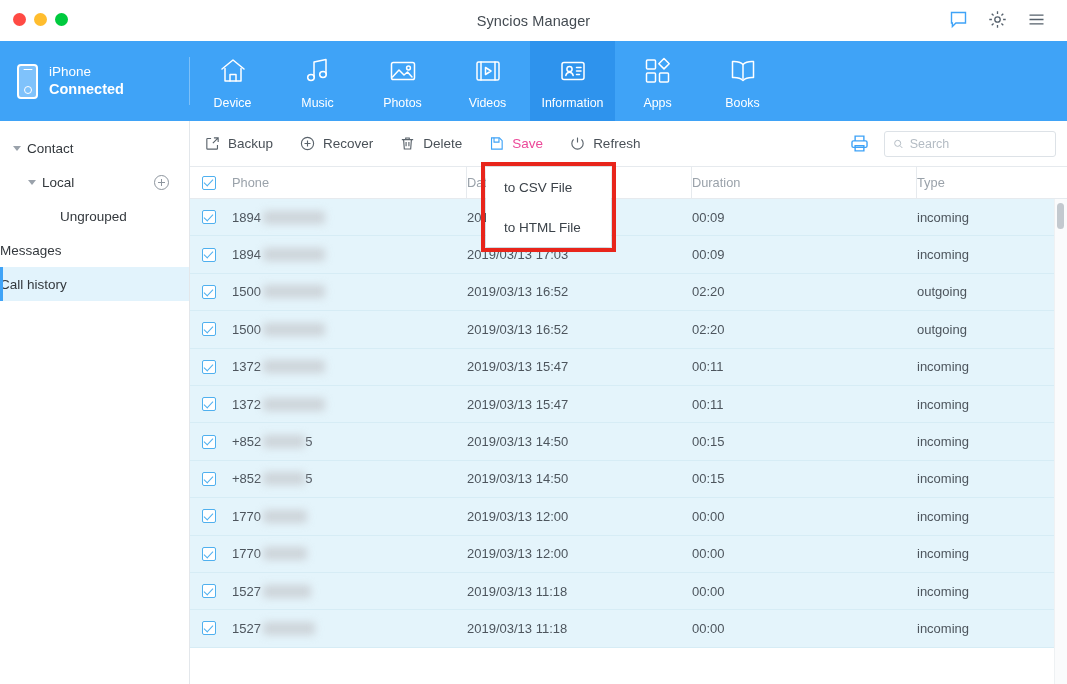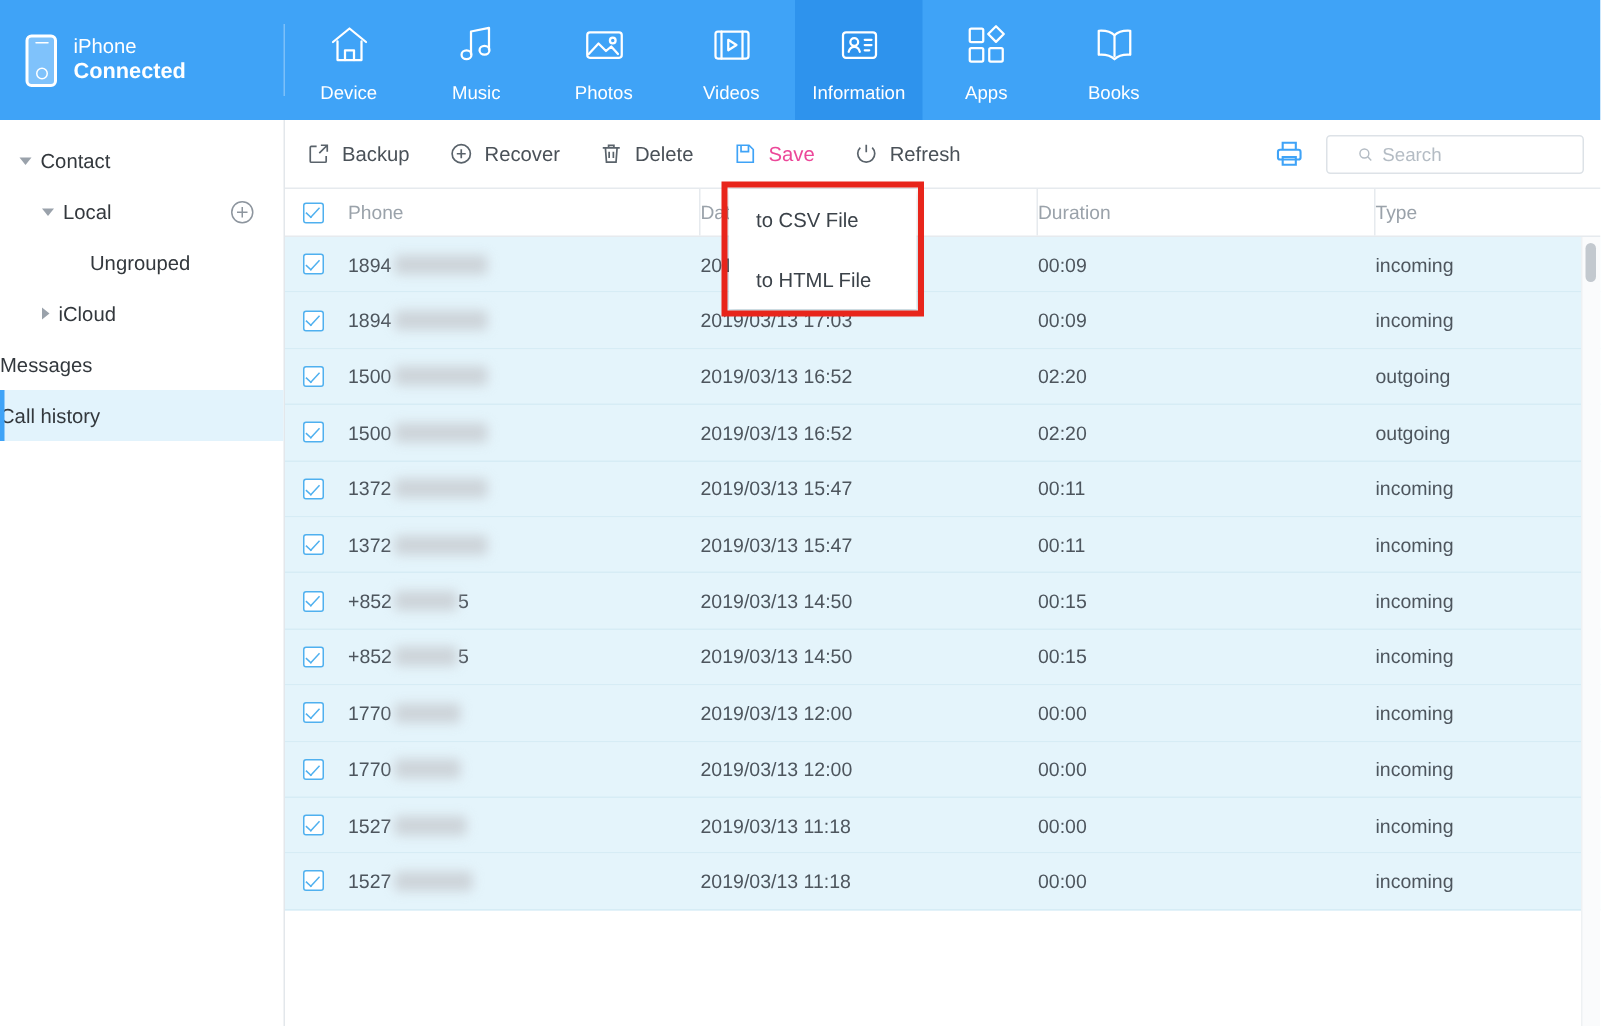--- a/index.html
+++ b/index.html
@@ -112,21 +112,21 @@
   .tb-btn {
     display: flex; align-items: center; gap: 7px; margin-right: 26px;
     font-size: 13.5px; color: #4a5158; cursor: pointer;
   }
   .tb-btn.save { color: #ec4899; }
   .tbicon { width: 17px; height: 17px; display:block; }
   .tb-right { position: absolute; right: 11px; display: flex; align-items: center; gap: 14px; }
   .printer { width: 21px; height: 21px; display:block; }
   .search-wrap {
     width: 172px; height: 26px; border: 1px solid #dde2e7; border-radius: 3px;
-    display: flex; align-items: center; padding: 0 20px; gap: 6px; background:#fff;
+    display: flex; align-items: center; padding: 0 8px; gap: 6px; background:#fff;
   }
   .search-input {
     border: none; outline: none; font-size: 12.5px; color: #333;
     width: 100%; background: transparent; font-family: "Liberation Sans", sans-serif;
   }
   .search-input::placeholder { color: #b4bcc4; }
 
   
   .table-head {
     height: 32px; display: flex; align-items: center;
@@ -188,20 +188,46 @@
   .scroll-track {
     position: absolute; right: 0; top: 0; bottom: 0; width: 13px;
     background: #fafbfc; border-left: 1px solid #eef1f3;
   }
 </style>
 </head>
 <body>
 
 <div class="app">
 
+  <div class="titlebar">
+    <div class="traffic">
+      <span class="light red"></span>
+      <span class="light yellow"></span>
+      <span class="light green"></span>
+    </div>
+    <div class="app-title">Syncios Manager</div>
+    <div class="title-icons">
+      <span>
+        <svg class="ticon" viewBox="0 0 24 24" fill="none" stroke="#3fa3f7" stroke-width="1.6">
+          <path d="M4 4h16v12H9l-4 4v-4H4z"></path>
+        </svg>
+      </span>
+      <span>
+        <svg class="ticon" viewBox="0 0 24 24" fill="none" stroke="#55606b" stroke-width="1.5">
+          <circle cx="12" cy="12" r="3.1"></circle>
+          <path d="M12 2.6v3M12 18.4v3M2.6 12h3M18.4 12h3M5.4 5.4l2.1 2.1M16.5 16.5l2.1 2.1M18.6 5.4l-2.1 2.1M7.5 16.5l-2.1 2.1"></path>
+        </svg>
+      </span>
+      <span>
+        <svg class="ticon" viewBox="0 0 24 24" fill="none" stroke="#55606b" stroke-width="1.7">
+          <path d="M4 7h16M4 12h16M4 17h16"></path>
+        </svg>
+      </span>
+    </div>
+  </div>
 
   <div class="navbar">
     <div class="device-box">
       <span class="phone-shape"></span>
       <div class="device-text">
         <div class="dname">iPhone</div>
         <div class="dstate">Connected</div>
       </div>
     </div>
     <div class="navitems" id="nav-items">
@@ -272,24 +298,20 @@
           <span class="caret down"></span>
           <span>Contact</span>
         </div>
         <div class="sb-item lvl1">
           <span class="caret down"></span>
           <span>Local</span>
           <span class="plus-btn"></span>
         </div>
         <div class="sb-item lvl2">
           <span>Ungrouped</span>
-        </div>
-        <div class="sb-item lvl1">
-          <span class="caret right"></span>
-          <span>iCloud</span>
         </div>
         <div class="sb-item lvl0b">
           <span>Messages</span>
         </div>
         <div class="sb-item lvl0b selected">
           <span>Call history</span>
         </div>
       </div>
 
     <div class="content">

